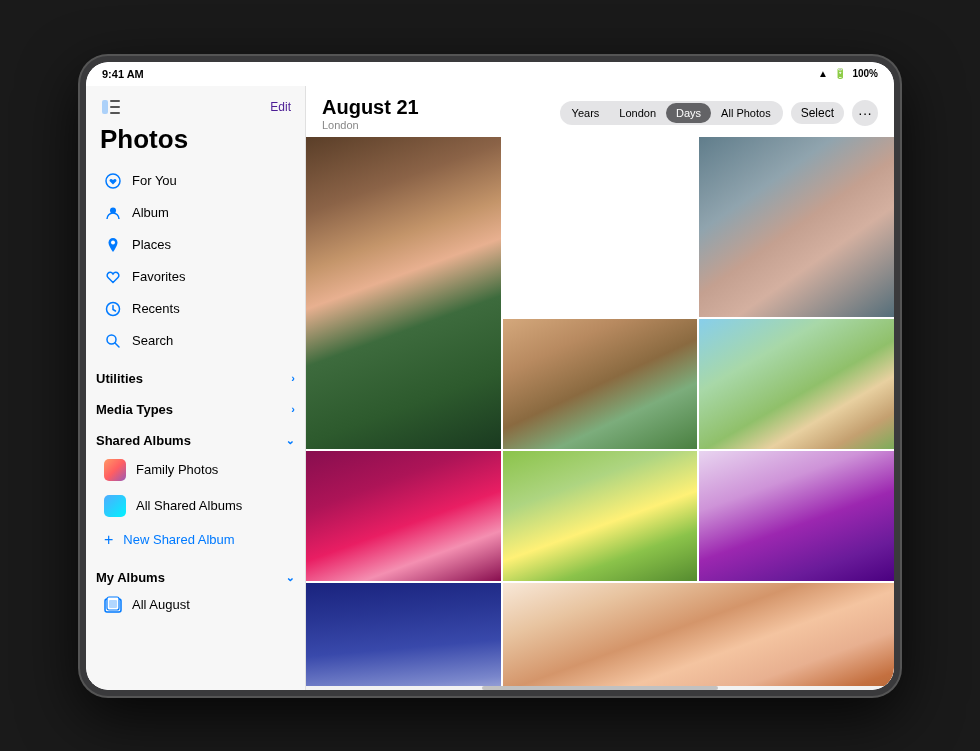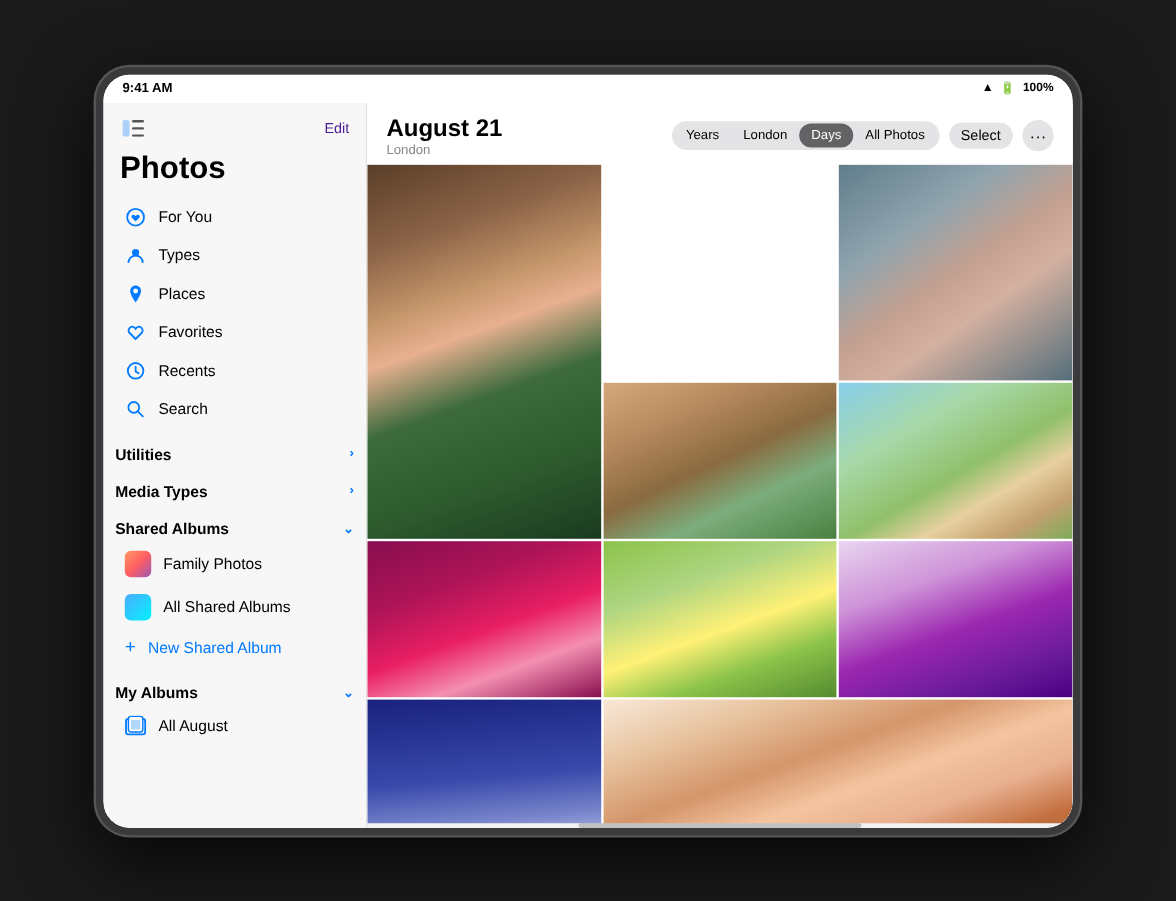--- a/index.html
+++ b/index.html
@@ -388,21 +388,21 @@
             <span class="sidebar-item-label">For You</span>
           </div>
 
           <div class="sidebar-item">
             <div class="sidebar-item-icon">
               <svg width="16" height="16" viewBox="0 0 16 16" fill="#007AFF">
                 <circle cx="8" cy="5.5" r="3"></circle>
                 <path d="M2 14c0-3.3 2.7-6 6-6s6 2.7 6 6" stroke="#007AFF" stroke-width="1.5" fill="none"></path>
               </svg>
             </div>
-            <span class="sidebar-item-label">Types</span>
+            <span class="sidebar-item-label">Album</span>
           </div>
 
           <div class="sidebar-item">
             <div class="sidebar-item-icon">
               <svg width="16" height="16" viewBox="0 0 16 16" fill="#007AFF">
                 <path d="M8 1C5.5 1 3.5 3 3.5 5.5C3.5 9 8 15 8 15S12.5 9 12.5 5.5C12.5 3 10.5 1 8 1Z"></path>
                 <circle cx="8" cy="5.5" r="2" fill="white"></circle>
               </svg>
             </div>
             <span class="sidebar-item-label">Places</span>

